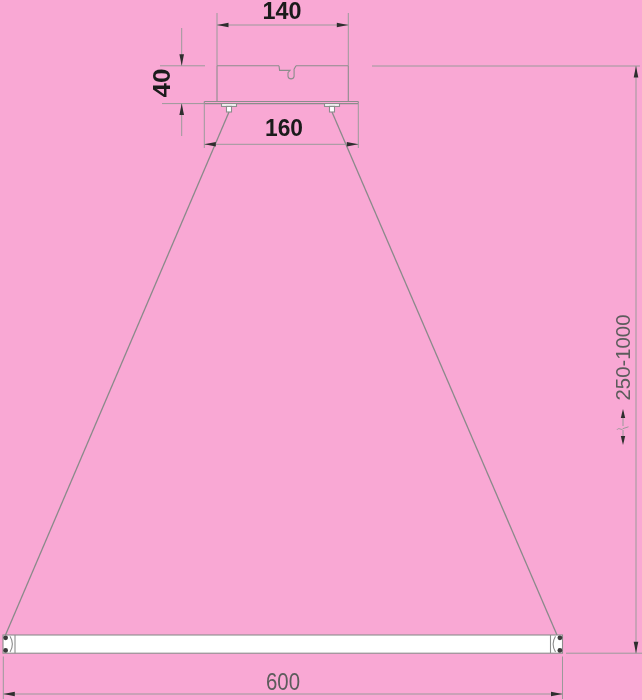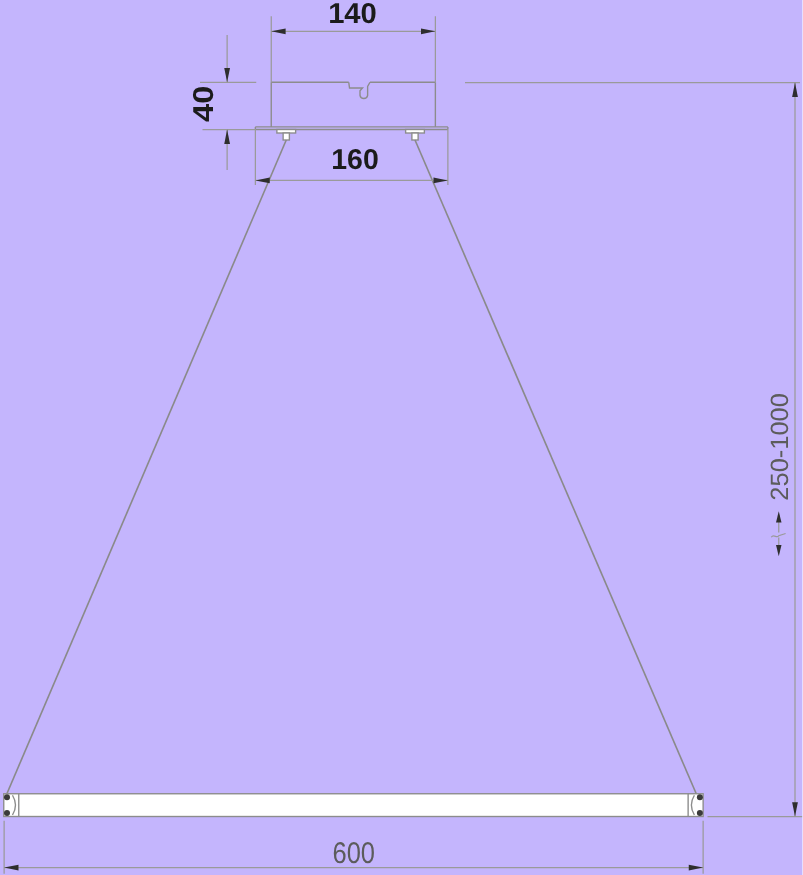--- a/index.html
+++ b/index.html
@@ -7,21 +7,21 @@
     padding: 0;
     background: #ffffff;
     width: 642px;
     height: 700px;
     overflow: hidden;
   }
   .sheet {
     position: relative;
     width: 642px;
     height: 700px;
-    background: #c4b5fd;
+    background: #f9a8d4;
   }
   svg { display: block; }
   .ln {
     stroke: #8c8c8c;
     stroke-width: 1.1;
     fill: none;
   }
   .ln-thin {
     stroke: #9a9a9a;
     stroke-width: 1;

